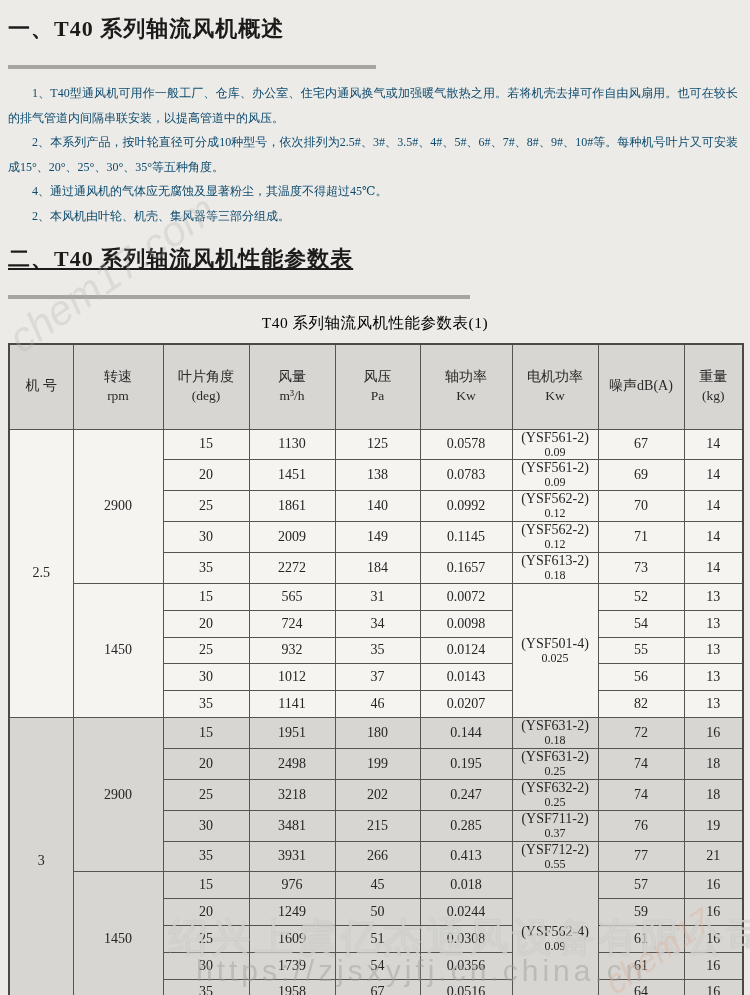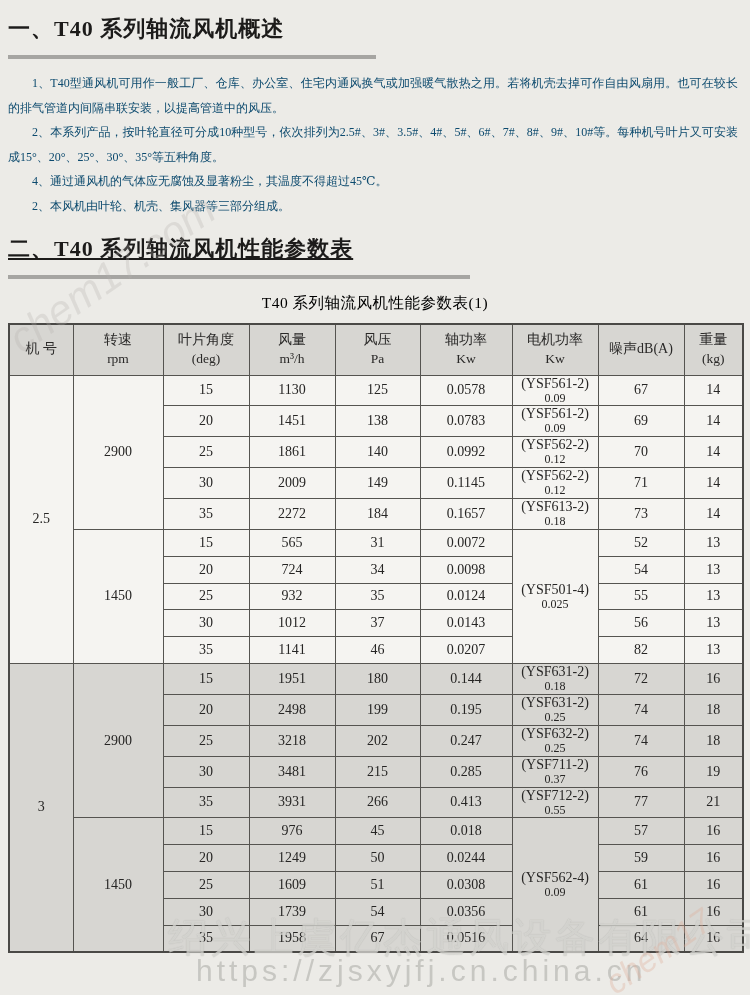--- a/index.html
+++ b/index.html
@@ -8,21 +8,21 @@
     width: 750px; height: 995px; overflow: hidden; position: relative;
     background: #ecebe7;
     font-family: "Liberation Serif", "DejaVu Serif", serif;
     color: #222120;
   }
   .page { position: relative; width: 750px; height: 995px; }
 
   .heading {
     font-size: 22px; font-weight: bold; letter-spacing: 1px;
     color: #1c1b1a;
-    padding-bottom: 11px;
+    padding-bottom: 21px;
     border-bottom: 4px solid #a6a5a2;
   }
   .heading1 { margin: 14px 0 0 8px; width: 368px; }
   .heading2 { margin: 16px 0 0 8px; width: 462px; text-decoration: underline; }
 
   .paras { margin: 12px 12px 0 8px; }
   .paras p {
     text-indent: 2em;
     font-size: 12px;
     line-height: 24.5px;
@@ -45,21 +45,21 @@
     width: 734px;
     border: 2px solid #4a4946;
   }
   table.perf th, table.perf td {
     border: 1px solid #555450;
     text-align: center;
     vertical-align: middle;
     padding: 0;
     overflow: hidden;
   }
-  table.perf thead tr { height: 51px; padding-left: 31px; }
+  table.perf thead tr { height: 85px; padding-left: 31px; }
   table.perf thead th {
     background: #d7d6d2;
     font-weight: normal;
     font-size: 14px;
     line-height: 1.35;
     color: #2a2928;
   }
   table.perf thead th .u { font-size: 13.5px; }
   table.perf tbody tr { height: 26.8px; }
   table.perf tbody td { font-size: 14px; color: #262524; }

